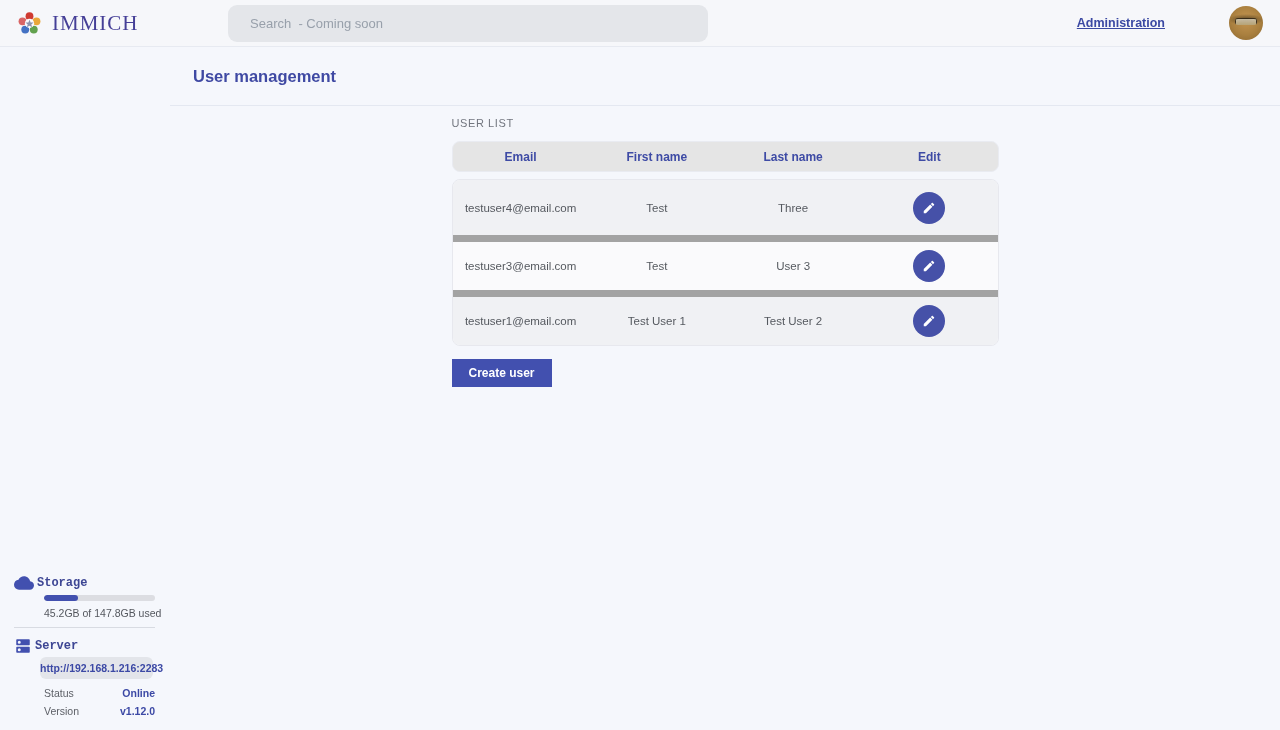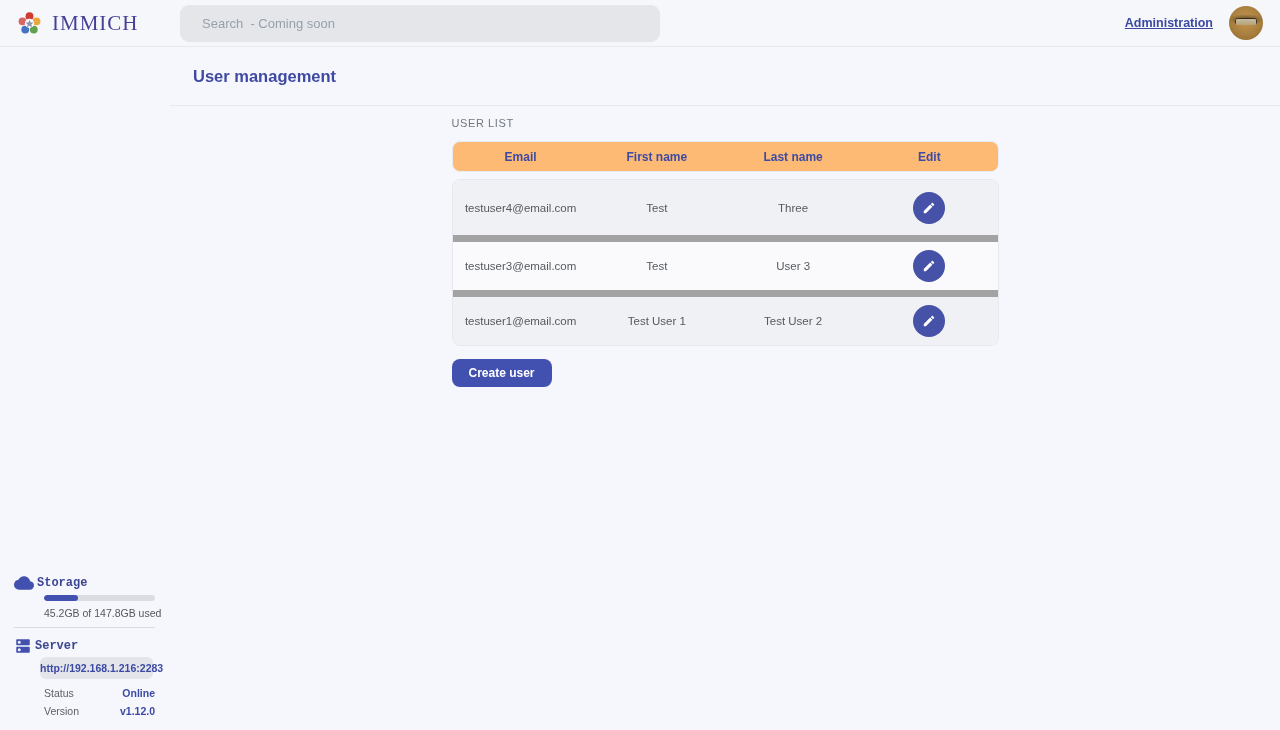--- a/index.html
+++ b/index.html
@@ -11,20 +11,21 @@
     position:relative;
   }
 
   
   .header {
     position:absolute; top:0; left:0; width:1280px; height:47px;
     background:#f6f7fa;
     border-bottom:1px solid #e7eaf1;
     display:flex; align-items:center;
     padding:0 17px 0 16px;
+    gap:48px;
   }
   .logo { display:flex; align-items:center; gap:9px; width:164px; cursor:pointer; }
   .logo-text {
     font-family:"Liberation Serif", serif;
     font-size:21px; letter-spacing:1px; font-weight:500;
     color:#453f97;
   }
   .search-input {
     width:480px; height:37px;
     background:#e4e6ea; border:none; border-radius:9px;
@@ -95,21 +96,21 @@
   }
   .page-title { font-size:16.5px; font-weight:600; color:#3f49a3; }
 
   .content { width:547px; margin:0 auto; }
   .section-label {
     margin-top:11px; font-size:11px; font-weight:500;
     letter-spacing:.6px; color:#72767f;
   }
   .table-header {
     margin-top:12px; height:31px;
-    background:#fdba74; border:1px solid #e9ebf1; border-radius:8px;
+    background:#e5e5e5; border:1px solid #e9ebf1; border-radius:8px;
     display:grid; grid-template-columns:repeat(4,1fr); align-items:center;
   }
   .table-header .th { text-align:center; font-size:12px; font-weight:600; color:#3e4ba5; }
   .table-body {
     margin-top:7px; border-radius:8px; overflow:hidden;
     border:1px solid #e7e8ee; background:#fafafc;
   }
   .trow {
     height:55px; display:grid; grid-template-columns:repeat(4,1fr); align-items:center;
   }
@@ -117,21 +118,21 @@
   .trow:nth-child(odd) { background:#f0f1f4; }
   .trow:nth-child(even) { background:#fafafc; }
   .cell { text-align:center; font-size:11.5px; color:#55595f; }
   .edit-cell { display:flex; justify-content:center; }
   .edit-btn {
     width:32px; height:32px; border-radius:50%; border:none; cursor:pointer;
     background:#4651a8; display:flex; align-items:center; justify-content:center;
   }
   .create-btn {
     margin-top:13px; height:28px; padding:0 17px;
-    background:#4250af; color:#fff; border:none; border-radius:8px;
+    background:#4250af; color:#fff; border:none; border-radius:0;
     font-size:12px; font-weight:700; cursor:pointer;
     font-family:"Liberation Sans", sans-serif;
   }
 </style>
 </head>
 <body>
 
 <div class="header">
   <div class="logo">
     <svg width="27" height="27" viewBox="0 0 24 24">

